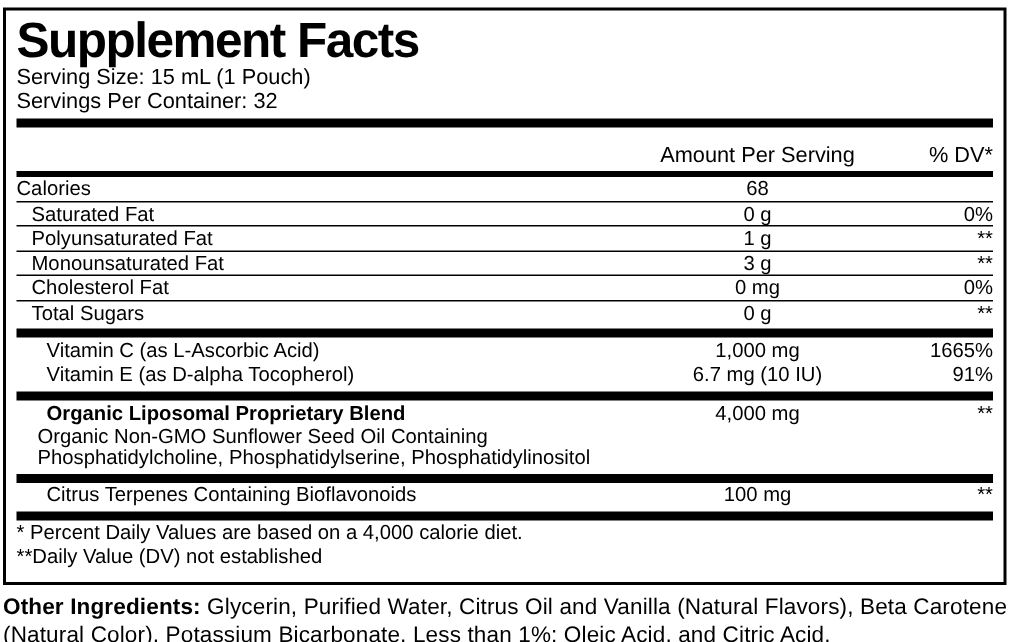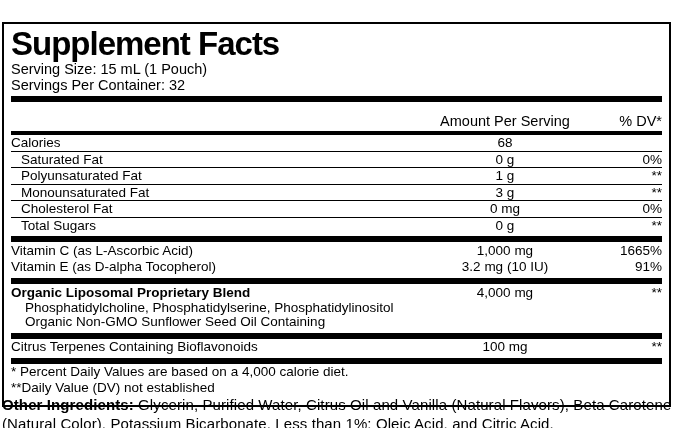--- a/index.html
+++ b/index.html
@@ -2,41 +2,41 @@
 <html><head>
 <meta charset="utf-8">
 <style>
   * { margin:0; padding:0; box-sizing:border-box; }
   html,body { background:#fff; }
   body {
     width:679px; height:428px; position:relative; overflow:hidden;
     font-family:"Liberation Sans","DejaVu Sans",sans-serif; color:#000;
   }
   .panel {
-    position:absolute; left:2px; top:22px; width:669px; height:385px;
+    position:absolute; left:2px; top:5px; width:669px; height:385px;
     border:2px solid #000; padding:3px 7px 0 7px; background:#fff;
   }
   .title {
     font-size:33px; font-weight:bold; letter-spacing:-1px; line-height:33px;
     margin-bottom:2px; white-space:nowrap;
   }
   .serving { font-size:14.5px; line-height:15.5px; }
   .bar { background:#000; width:100%; }
   .bar.thick { height:6px; margin-top:3px; }
   .bar.med   { height:4px; }
   .hdr { display:flex; align-items:baseline; font-size:14.5px; line-height:15px; padding:12px 0 2px; }
   .row { display:flex; align-items:flex-start; font-size:13.5px; line-height:13.5px; padding:1px 0; border-top:1px solid #000; }
   .row.nt { border-top:none; }
   .row.bold .nm { font-weight:bold; }
   .nm { flex:1; white-space:nowrap; }
   .nm.ind { padding-left:10px; }
   .amt { width:170px; text-align:center; white-space:nowrap; }
   .dv  { width:72px;  text-align:right;  white-space:nowrap; }
   .sub { font-size:13.5px; line-height:14.5px; padding-left:14px; white-space:nowrap; }
-  .vitgap { padding:1.5px 0; }
+  .vitgap { padding:1.5px 0;margin-left:20px; }
   .fn { font-size:13.5px; line-height:14.5px; padding-top:1px; }
   .other {
     position:absolute; left:2px; top:396px; width:676px;
     font-size:15px; line-height:18.5px; letter-spacing:0.1px;
   }
   .other .lead { font-weight:bold; }
 </style>
 </head>
 <body>
 
@@ -89,33 +89,33 @@
 
   <div class="bar thick"></div>
 
   <div class="row nt vitgap">
     <span class="nm">Vitamin C (as L-Ascorbic Acid)</span>
     <span class="amt">1,000 mg</span>
     <span class="dv">1665%</span>
   </div>
   <div class="row nt vitgap">
     <span class="nm">Vitamin E (as D-alpha Tocopherol)</span>
-    <span class="amt">3.2 mg (10 IU)</span>
+    <span class="amt">6.7 mg (10 IU)</span>
     <span class="dv">91%</span>
   </div>
 
   <div class="bar thick"></div>
 
   <div class="row nt bold vitgap">
     <span class="nm">Organic Liposomal Proprietary Blend</span>
     <span class="amt">4,000 mg</span>
     <span class="dv">**</span>
   </div>
+  <div class="sub">Organic Non-GMO Sunflower Seed Oil Containing</div>
   <div class="sub">Phosphatidylcholine, Phosphatidylserine, Phosphatidylinositol</div>
-  <div class="sub">Organic Non-GMO Sunflower Seed Oil Containing</div>
 
   <div class="bar thick"></div>
 
   <div class="row nt vitgap">
     <span class="nm">Citrus Terpenes Containing Bioflavonoids</span>
     <span class="amt">100 mg</span>
     <span class="dv">**</span>
   </div>
 
   <div class="bar thick"></div>

